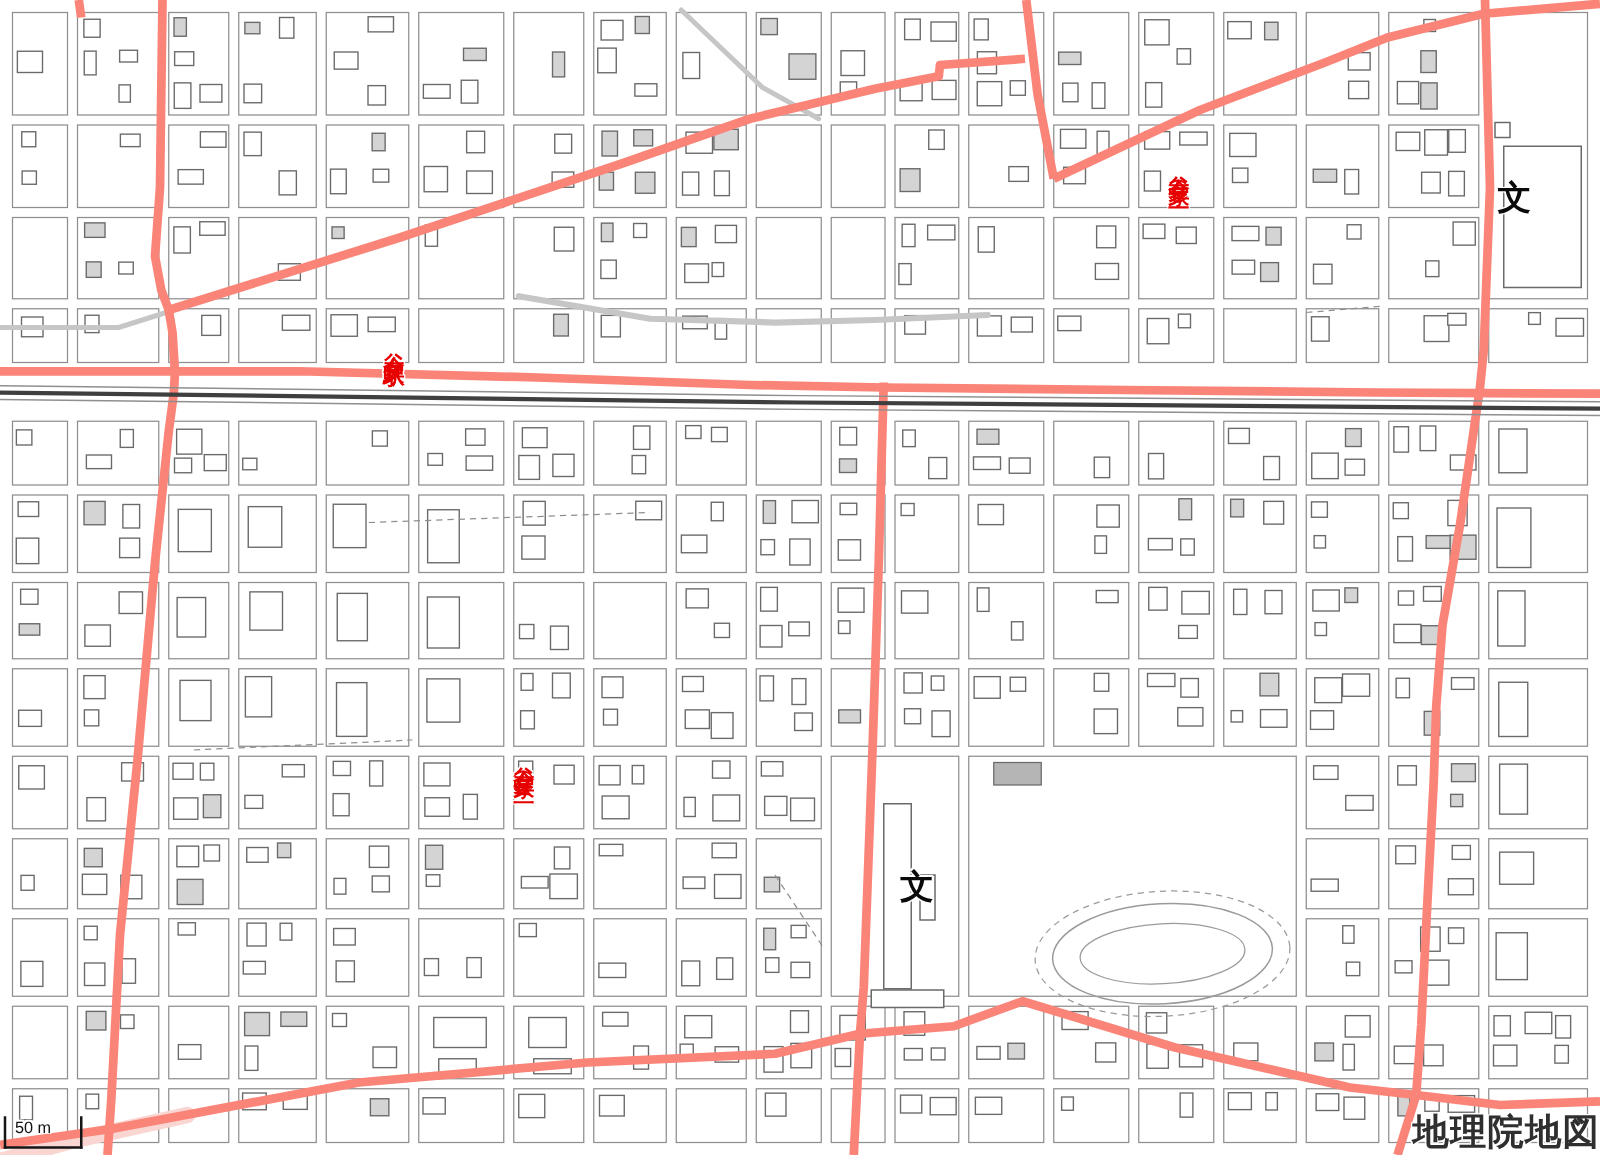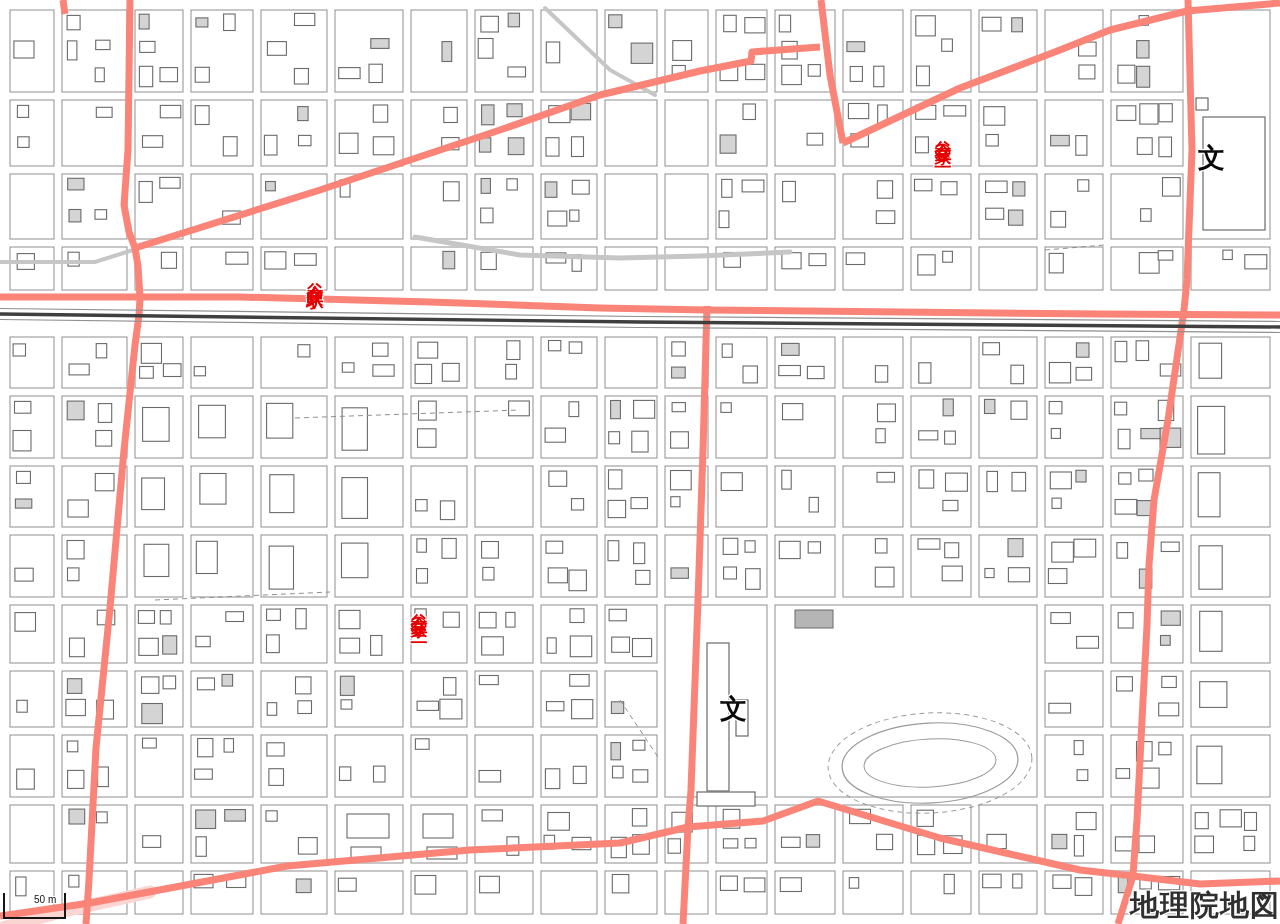--- a/index.html
+++ b/index.html
@@ -7,22 +7,22 @@
        font-family:"Liberation Sans", sans-serif;}
   #map-svg{position:absolute;left:0;top:0;}
   .maplabel{position:absolute;z-index:5;white-space:nowrap;pointer-events:none;
     text-shadow:-1px -1px 0 #fff,1px -1px 0 #fff,-1px 1px 0 #fff,1px 1px 0 #fff,0 0 2px #fff;}
   .vlabel{writing-mode:vertical-rl;letter-spacing:4px;font-weight:600;line-height:1;}
   .school-ic{font-weight:700;color:#0a0a0a;font-size:27px;line-height:1;z-index:6;}
   #attribution{right:0;bottom:-2px;font-size:29px;font-weight:600;color:#2f2f2f;
     letter-spacing:1px;z-index:7;pointer-events:auto;}
   #scalebar{position:absolute;left:3px;top:893px;width:63px;height:26px;z-index:7;
     border:2px solid #151515;border-top:none;box-sizing:border-box;}
-  #scalebar .sb-label{position:absolute;left:7px;top:1px;font-size:10px;color:#111;
-    text-shadow:-1px -1px 0 #fff,1px -1px 0 #fff,-1px 1px 0 #fff,1px 1px 0 #fff;padding-left:22px;}
+  #scalebar .sb-label{position:absolute;left:7px;top:1px;font-size:13px;color:#111;
+    text-shadow:-1px -1px 0 #fff,1px -1px 0 #fff,-1px 1px 0 #fff,1px 1px 0 #fff;}
 </style>
 </head>
 <body>
 
 <div id="map">
   <svg id="map-svg" width="1280" height="924" viewBox="0 0 1280 924">
       <g>
         <rect x="10" y="10" width="44" height="82" fill="none" stroke="#8f8f8f" stroke-width="1"></rect>
         <rect x="10" y="100" width="44" height="66" fill="none" stroke="#8f8f8f" stroke-width="1"></rect>
         <rect x="10" y="174" width="44" height="65" fill="none" stroke="#8f8f8f" stroke-width="1"></rect>

